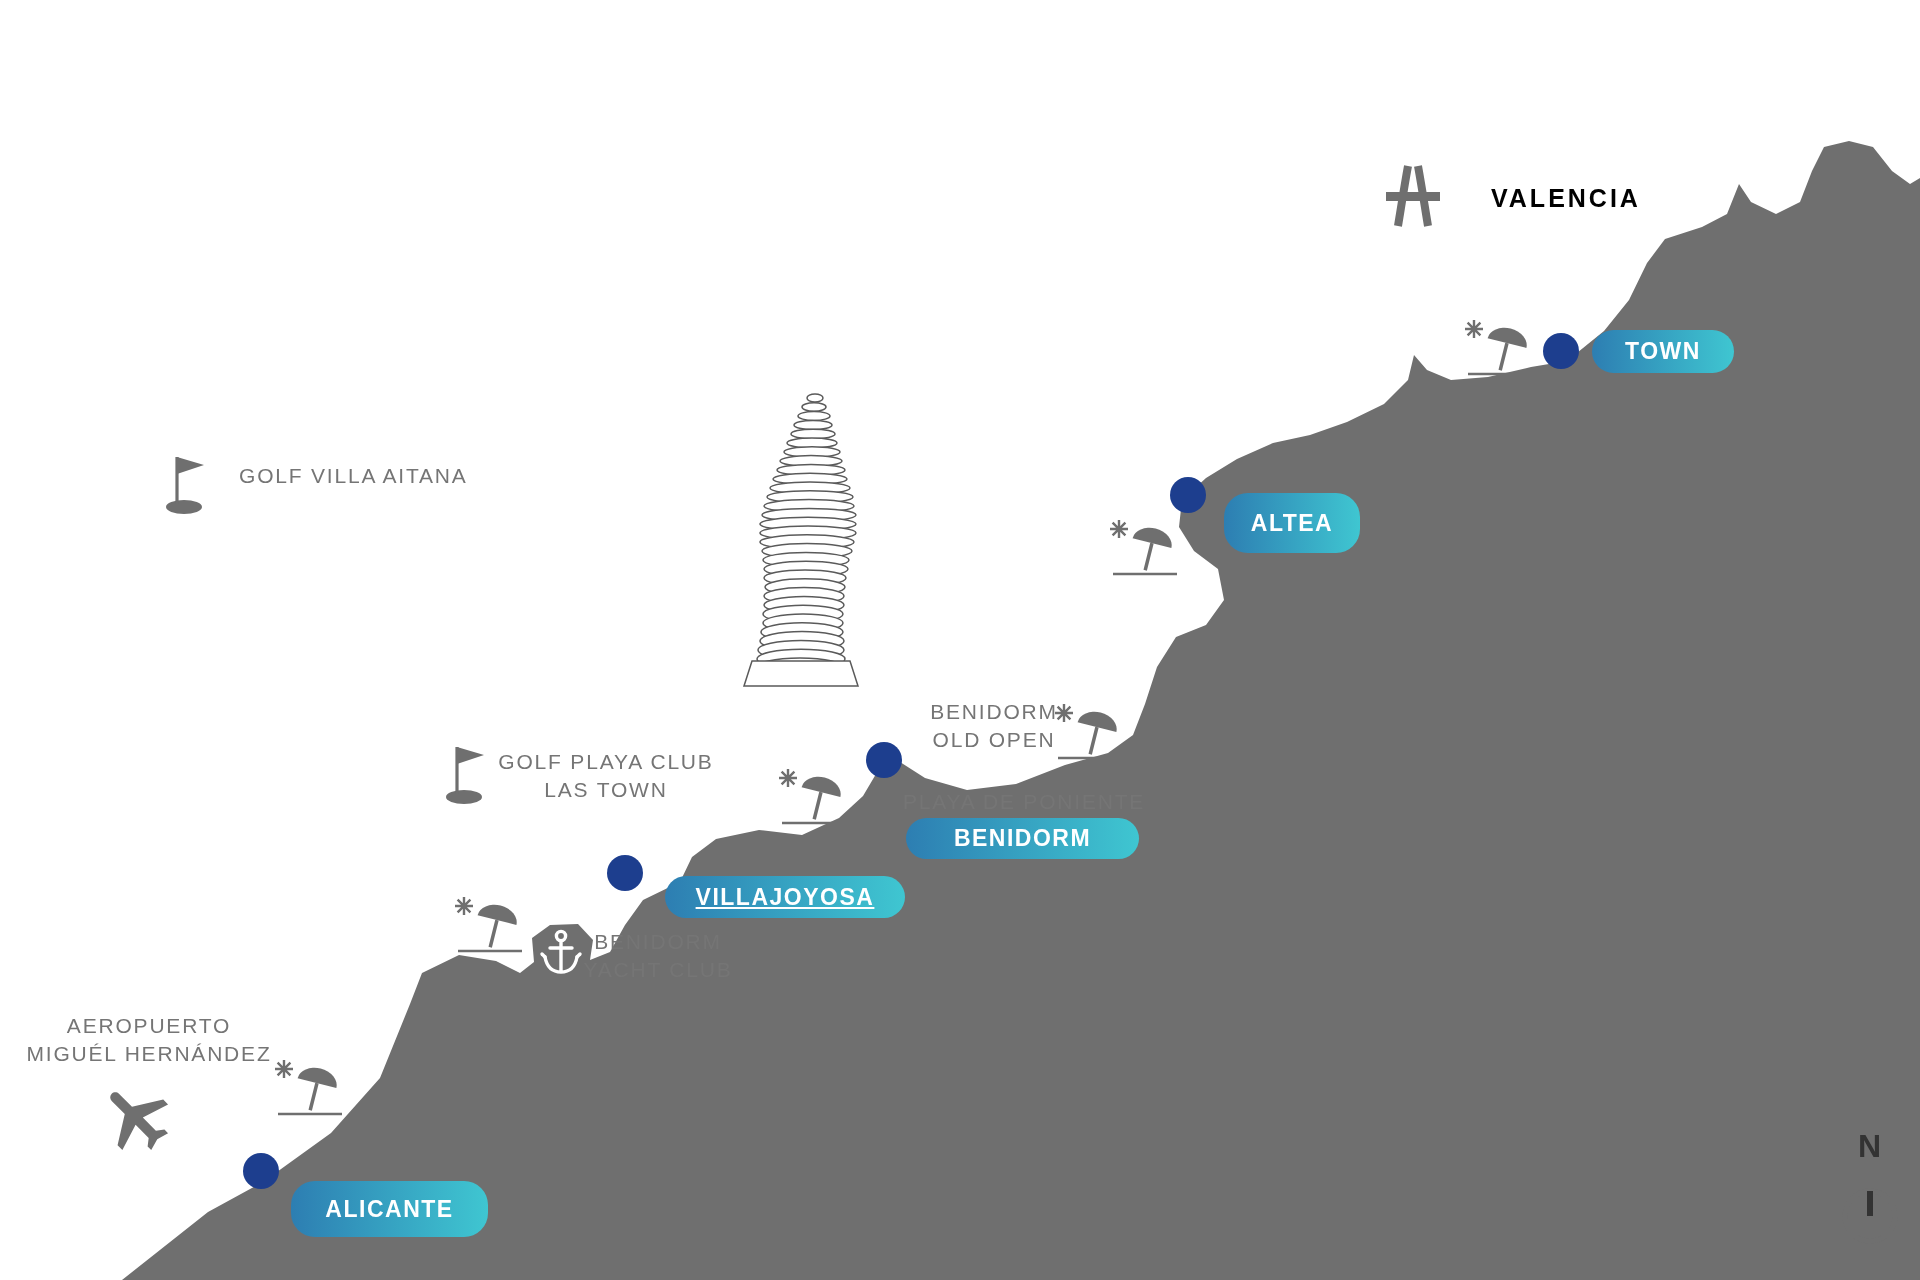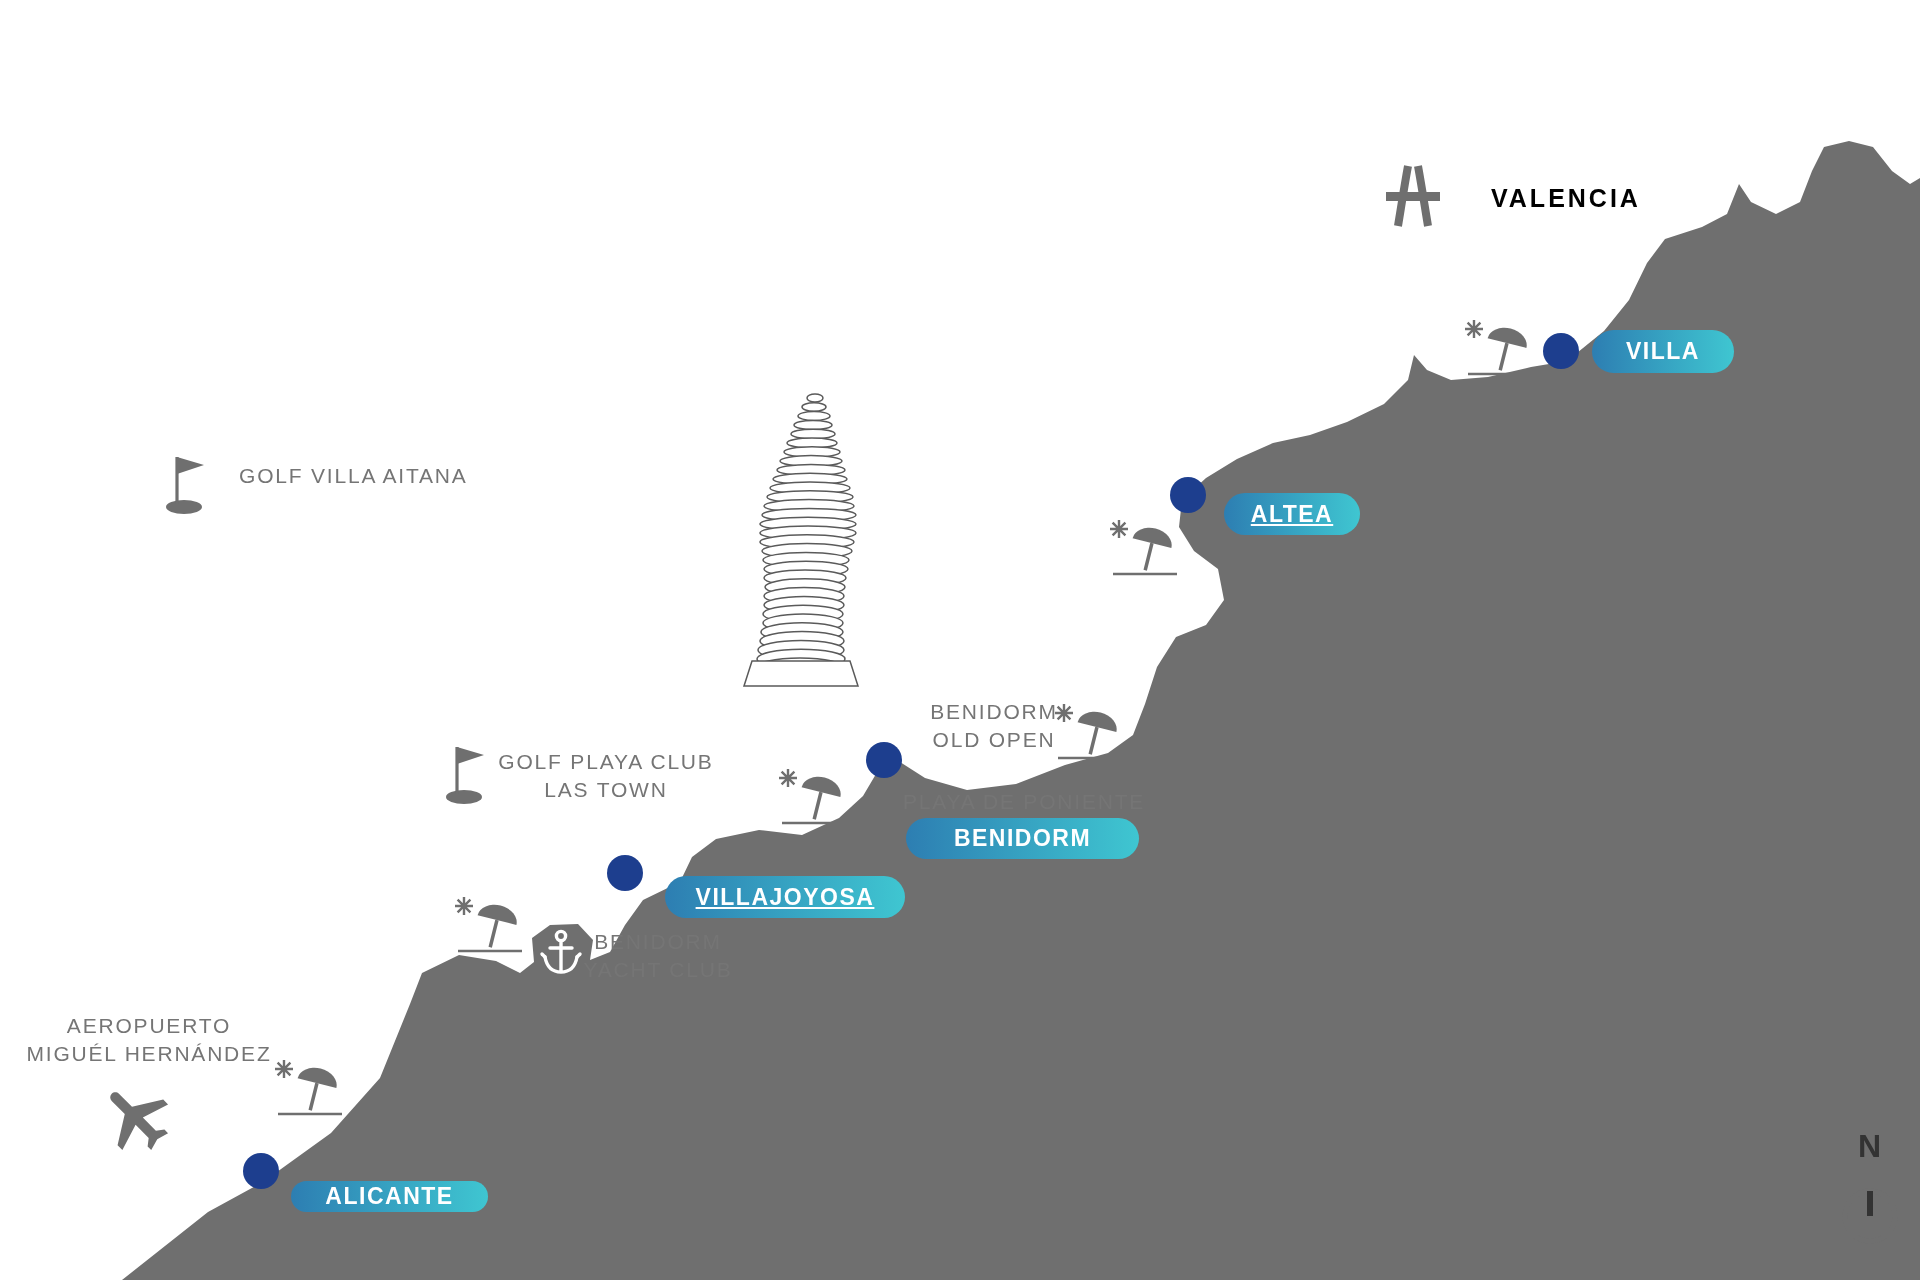--- a/index.html
+++ b/index.html
@@ -118,25 +118,25 @@
       <line x1="1870" y1="1191" x2="1870" y2="1216" stroke="#333333" stroke-width="6"></line>
     </g>
   </svg>
 
   <div class="dot" style="left:243px;top:1153px;"></div>
   <div class="dot" style="left:607px;top:855px;"></div>
   <div class="dot" style="left:866px;top:742px;"></div>
   <div class="dot" style="left:1170px;top:477px;"></div>
   <div class="dot" style="left:1543px;top:333px;"></div>
 
-  <div class="pill" style="left:291px;top:1181px;width:197px;height:31px;">ALICANTE</div>
+  <div class="pill" style="left:291px;top:1181px;width:197px;height:56px;">ALICANTE</div>
   <div class="pill" style="left:665px;top:876px;width:240px;height:42px;text-decoration:underline;">VILLAJOYOSA</div>
   <div class="pill" style="left:906px;top:818px;width:233px;height:41px;">BENIDORM</div>
-  <div class="pill" style="left:1224px;top:493px;width:136px;height:42px;text-decoration:underline;">ALTEA</div>
-  <div class="pill" style="left:1592px;top:330px;width:142px;height:43px;">VILLA</div>
+  <div class="pill" style="left:1224px;top:493px;width:136px;height:60px;">ALTEA</div>
+  <div class="pill" style="left:1592px;top:330px;width:142px;height:43px;">TOWN</div>
 
   <div class="lbl valencia" style="left:1491px;top:184px;">VALENCIA</div>
 
   <div class="lbl" style="left:239px;top:464px;">GOLF VILLA AITANA</div>
 
   <div class="lbl center" style="left:606px;top:748px;">
     <span class="ln">GOLF PLAYA CLUB</span>
     <span class="ln">LAS TOWN</span>
   </div>
 

